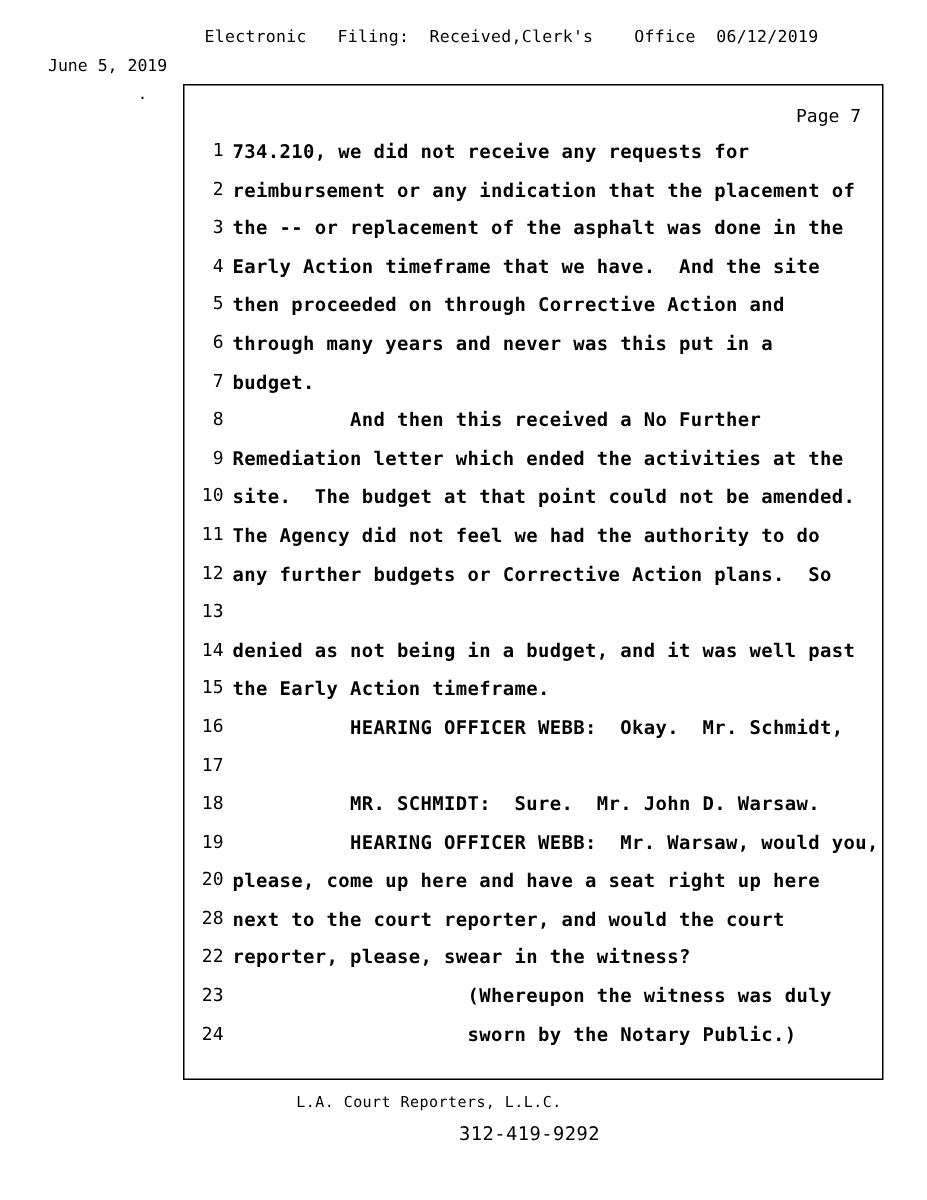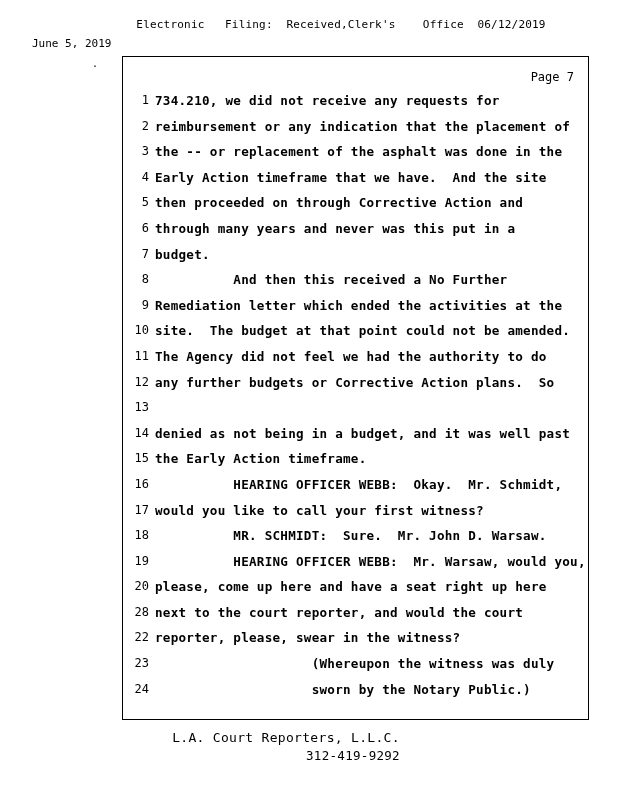--- a/index.html
+++ b/index.html
@@ -103,21 +103,21 @@
     padding-left: 2px;
     font-weight: bold;
   }
 
   .footer {
     position: absolute;
     left: 0;
     top: 730px;
     width: 508px;
     text-align: center;
-    font-size: 13px;
+    font-size: 10px;
     letter-spacing: 0.3px;
     white-space: pre;
   }
   .footer-2 {
     position: absolute;
     left: 12px;
     top: 748px;
     width: 618px;
     text-align: center;
     font-size: 12.5px;
@@ -198,21 +198,20 @@
       <div class="line-row">
         <div class="line-no">15</div>
         <div class="line-text">the Early Action timeframe.</div>
       </div>
       <div class="line-row">
         <div class="line-no">16</div>
         <div class="line-text">          HEARING OFFICER WEBB:  Okay.  Mr. Schmidt,</div>
       </div>
       <div class="line-row">
         <div class="line-no">17</div>
-        <div class="line-text">would you like to call your first witness?</div>
       </div>
       <div class="line-row">
         <div class="line-no">18</div>
         <div class="line-text">          MR. SCHMIDT:  Sure.  Mr. John D. Warsaw.</div>
       </div>
       <div class="line-row">
         <div class="line-no">19</div>
         <div class="line-text">          HEARING OFFICER WEBB:  Mr. Warsaw, would you,</div>
       </div>
       <div class="line-row">

